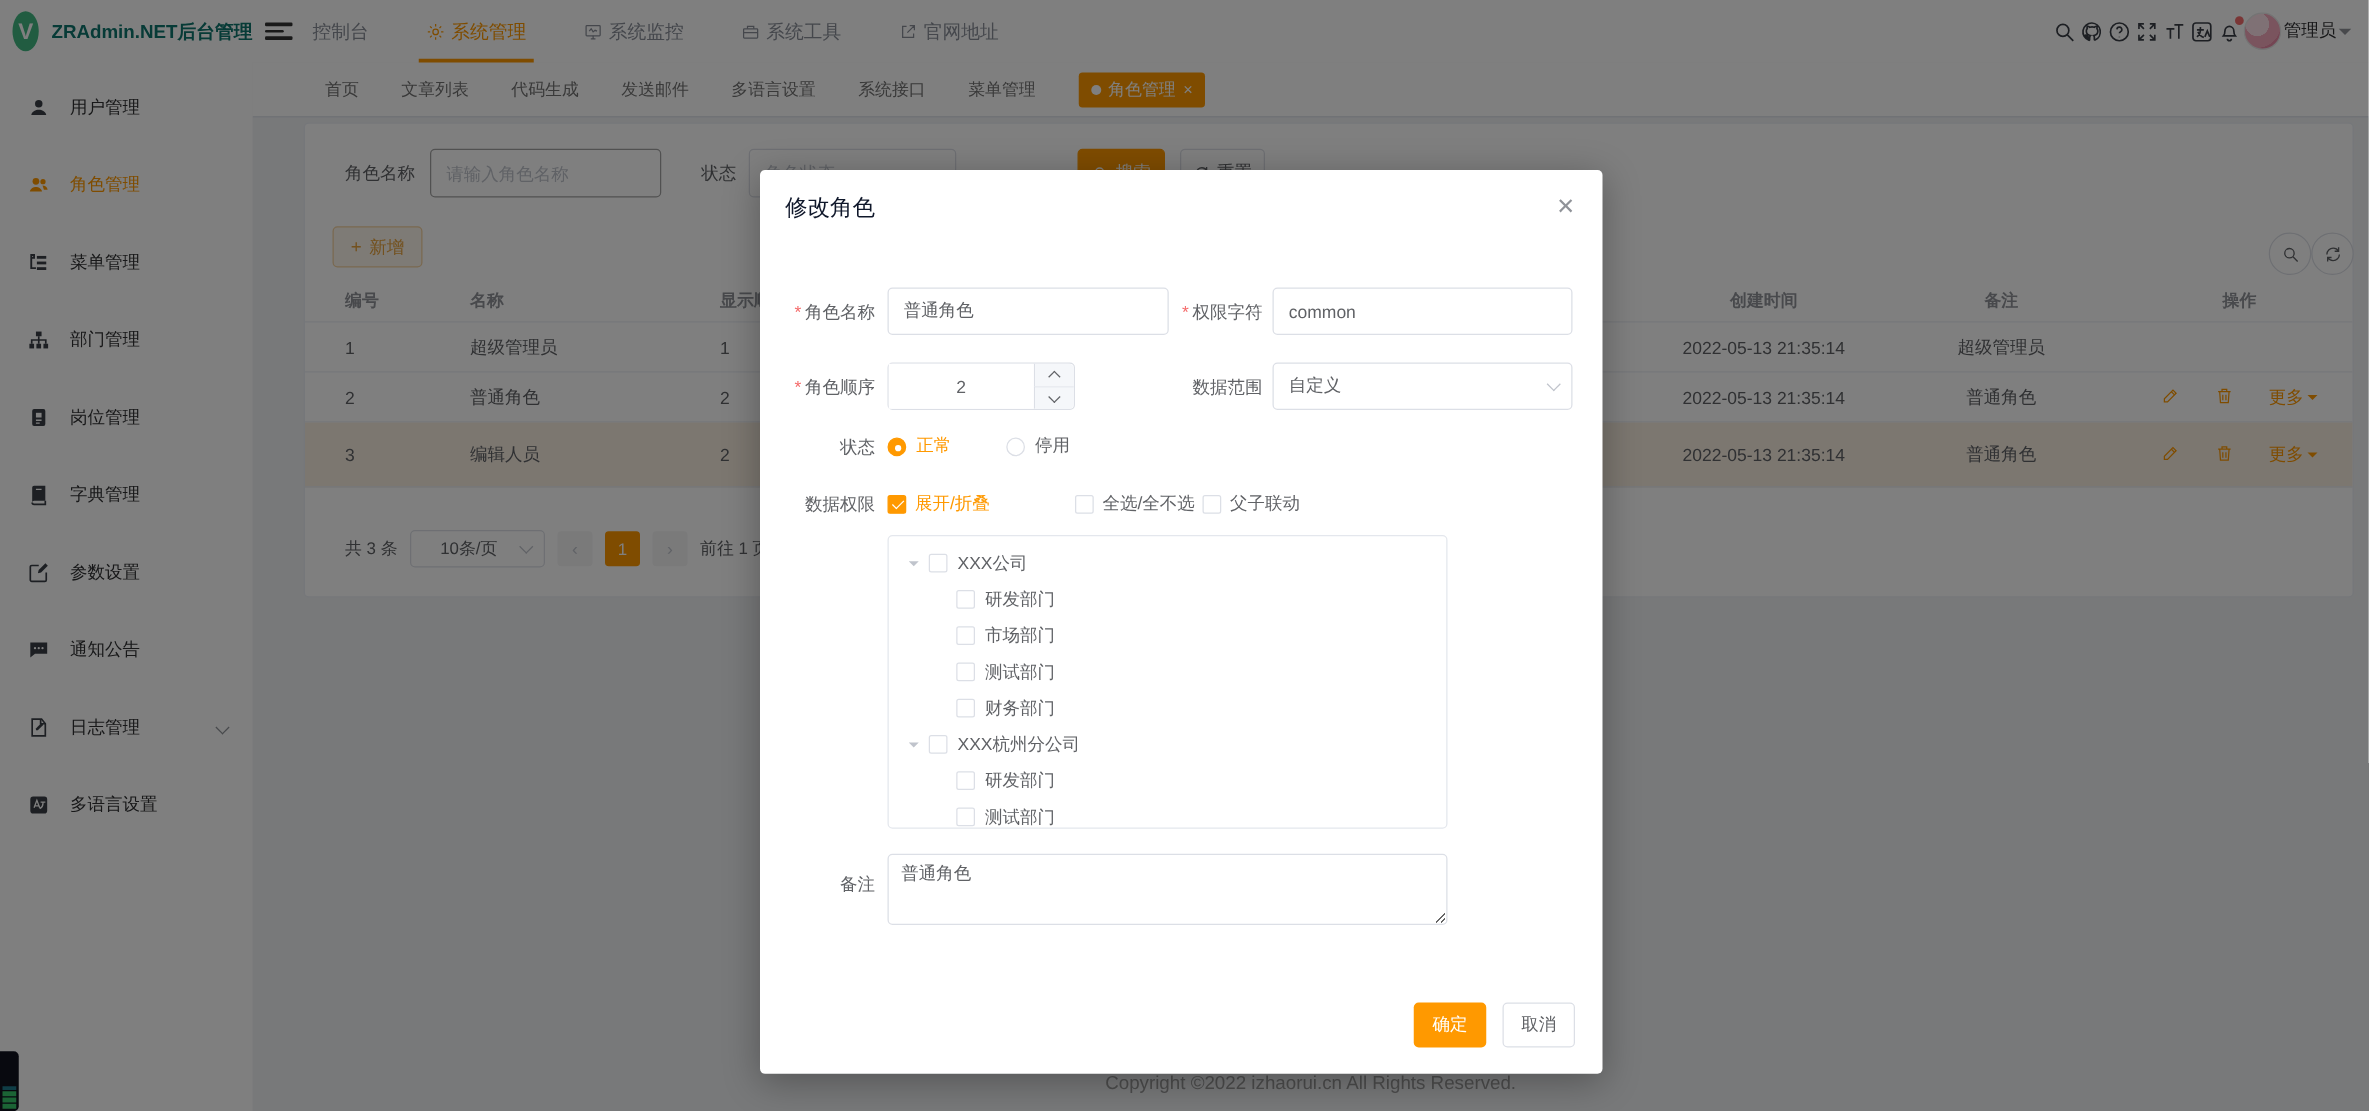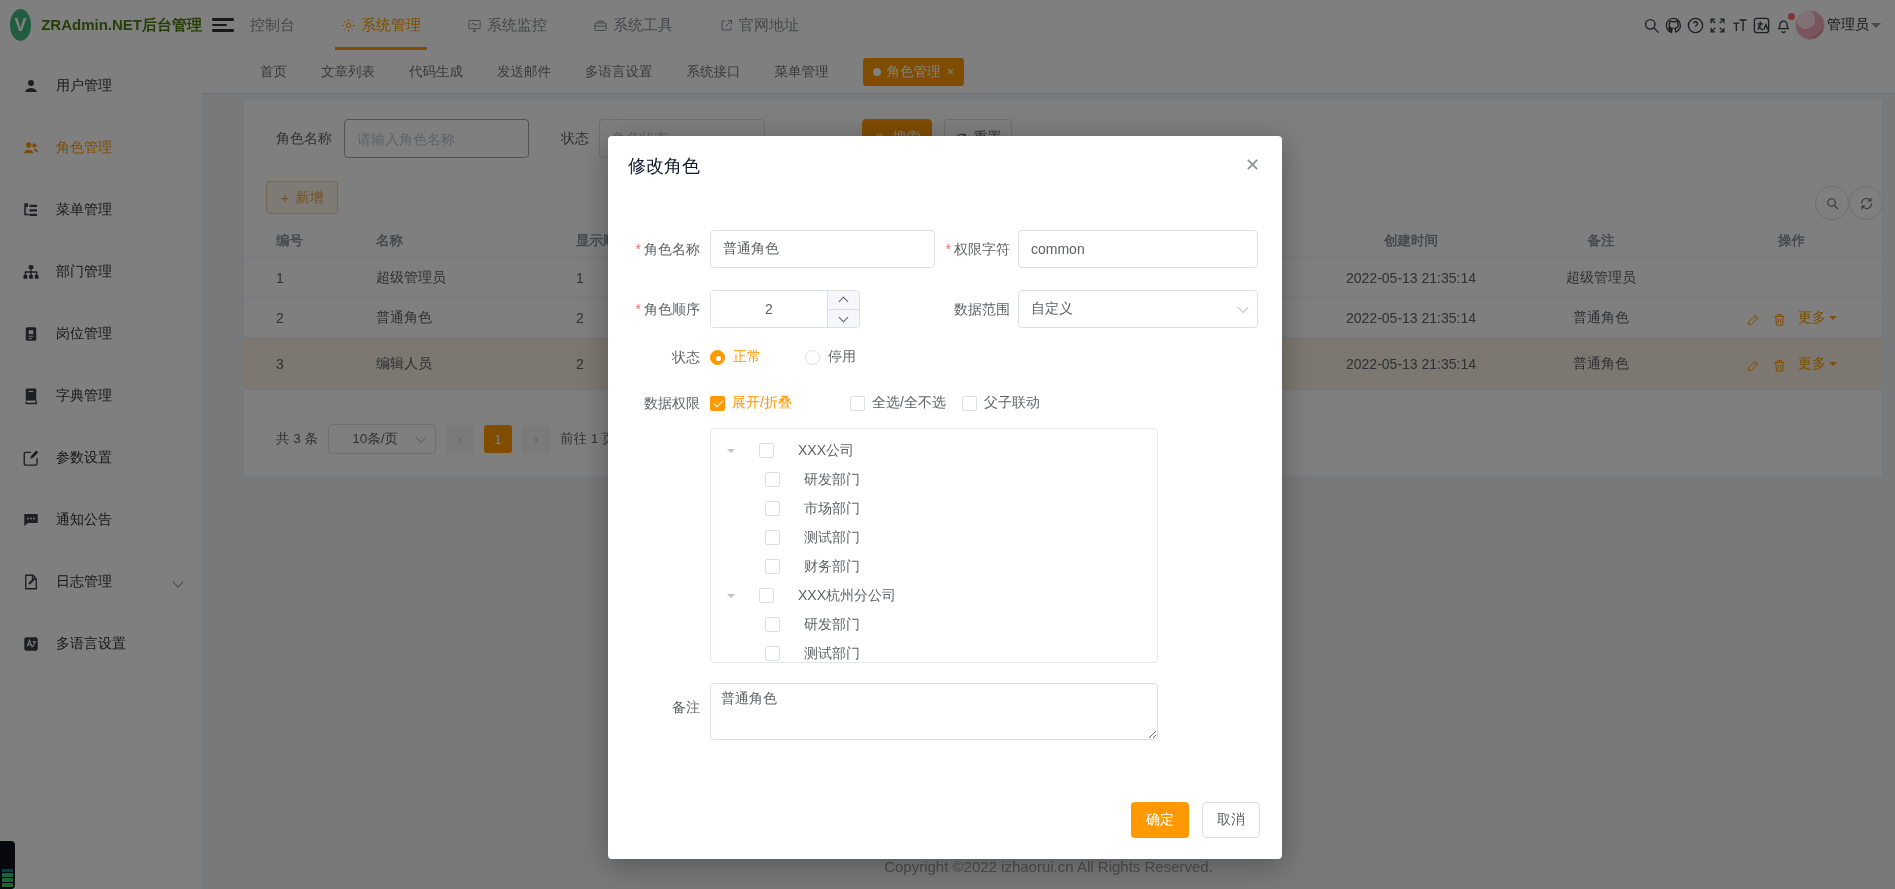--- a/index.html
+++ b/index.html
@@ -7,21 +7,21 @@
   body {
     font-family: "Liberation Sans", "DejaVu Sans", sans-serif;
     font-size: 14px; color:#303133; background:#fff; overflow:hidden;
   }
   .app { position:relative; width:1895px; height:889px; background:#f0f2f5; }
 
   
   .header { position:absolute; left:0; top:0; width:1895px; height:50px; background:#fff; z-index:5; }
   .logo-area { position:absolute; left:0; top:0; width:202px; height:50px; display:flex; align-items:center; padding-left:10px; background:#fff; }
   .logo-circle { width:32px; height:32px; border-radius:50%; background:#42b983; color:#fff; font-weight:bold; font-size:18px; display:flex; align-items:center; justify-content:center; }
-  .app-title { margin-left:10px; font-weight:bold; font-size:15px; color:#4d7c0f; white-space:nowrap; }
+  .app-title { margin-left:10px; font-weight:bold; font-size:15px; color:#0f766e; white-space:nowrap; }
   .hamburger { position:absolute; left:212px; top:15px; width:22px; height:20px; cursor:pointer; }
   .hamburger i { display:block; height:2.5px; background:#333; margin:3px 0; border-radius:1px; }
   .hamburger i:nth-child(2){ width:70%; }
   .top-nav { position:absolute; left:250px; top:0; height:50px; display:flex; align-items:center; gap:46px; }
   .nav-item { display:flex; align-items:center; gap:5px; height:50px; color:#8a8f99; cursor:pointer; position:relative; font-size:15px; }
   .nav-item svg { width:15px; height:15px; stroke:#8a8f99; fill:none; stroke-width:1.6; }
   .nav-item.active { color:#ff9900; }
   .nav-item.active svg { stroke:#ff9900; }
   .nav-item.active::after { content:""; position:absolute; left:-6px; right:-6px; bottom:0; height:3px; background:#ff9900; }
   .header-right { position:absolute; right:14px; top:0; height:50px; display:flex; align-items:center; gap:2px; }
@@ -64,21 +64,21 @@
   .circle-btn svg { width:15px; height:15px; stroke:#606266; fill:none; stroke-width:1.7; }
 
   
   .rtable { position:absolute; left:0; top:125px; width:1638px; font-size:14px; }
   .trow { display:grid; grid-template-columns:100px 200px 220px 447px 110px 180px 200px 181px; align-items:center; border-bottom:1px solid #ebeef5; }
   .trow.thead { height:34px; color:#909399; font-weight:bold; font-size:13.5px; }
   .trow.tr { height:40px; color:#606266; }
   .trow.tr.hl { height:52px; background:#f8eee1; }
   .cell { padding-left:32px; }
   .cell.c-center { padding-left:0; text-align:center; }
-  .ops { display:flex; align-items:flex-end; justify-content:center; gap:11px; color:#ff9900; }
+  .ops { display:flex; align-items:flex-start; justify-content:center; gap:28px; color:#ff9900; }
   .ops svg { width:15px; height:15px; stroke:#ff9900; fill:none; stroke-width:1.6; cursor:pointer; }
   .more-link { display:flex; align-items:center; gap:3px; cursor:pointer; }
   .more-link .mcaret { width:0; height:0; border:4px solid transparent; border-top-color:#ff9900; margin-top:4px; }
 
   
   .pagination { position:absolute; left:32px; top:325px; display:flex; align-items:center; gap:10px; color:#606266; font-size:13.5px; }
   .pg-size { position:relative; width:108px; height:30px; border:1px solid #dcdfe6; border-radius:4px; display:flex; align-items:center; justify-content:center; padding-right:14px; cursor:pointer; }
   .pg-btn { width:28px; height:28px; background:#f4f4f5; border-radius:3px; display:flex; align-items:center; justify-content:center; color:#c0c4cc; cursor:pointer; font-size:14px; }
   .pg-num { width:28px; height:28px; background:#ff9900; color:#fff; border-radius:3px; display:flex; align-items:center; justify-content:center; cursor:pointer; }
 
@@ -112,21 +112,21 @@
   .radio.checked span { color:#ff9900; }
   .radio span { color:#606266; }
 
   .cb { width:15px; height:15px; border:1px solid #dcdfe6; border-radius:2px; background:#fff; flex:none; }
   .cb.checked { background:#ff9900; border-color:#ff9900; position:relative; }
   .cb.checked::after { content:""; position:absolute; left:4.5px; top:1.5px; width:4px; height:8px; border-right:1.6px solid #fff; border-bottom:1.6px solid #fff; transform:rotate(45deg); }
   .cbgroup { position:absolute; display:flex; align-items:center; gap:7px; cursor:pointer; color:#606266; }
   .cbgroup.on span { color:#ff9900; }
 
   .tree-box { position:absolute; left:102px; top:292px; width:448px; height:235px; border:1px solid #e4e7ed; border-radius:4px; overflow:hidden; }
-  .tnode { display:flex; align-items:center; height:29px; gap:24px; color:#606266; cursor:pointer; }
+  .tnode { display:flex; align-items:center; height:29px; gap:8px; color:#606266; cursor:pointer; }
   .tnode .tcaret { width:0; height:0; border:4.5px solid transparent; border-top-color:#c0c4cc; margin:4px 0 0 0; flex:none; }
   .tnode.lvl0 { padding-left:16px; }
   .tnode.lvl1 { padding-left:54px; }
 
   .m-textarea { position:absolute; left:102px; top:547px; width:448px; height:57px; border:1px solid #dcdfe6; border-radius:4px; padding:6px 10px; font-size:14px; color:#606266; font-family:inherit; resize:both; outline:none; }
   .modal-btns { position:absolute; right:22px; top:666px; display:flex; gap:13px; }
   .modal-btns .mbtn { width:58px; height:36px; border-radius:4px; display:flex; align-items:center; justify-content:center; cursor:pointer; font-size:14px; }
   .mbtn.ok { background:#ff9900; color:#fff; }
   .mbtn.cancel { background:#fff; color:#606266; border:1px solid #dcdfe6; }
 </style>
@@ -486,21 +486,21 @@
         <span class="rdot"></span>
         <span>停用</span>
       </div>
     </div>
 
     <div class="mlabel" style="left:4px; top:248px;">数据权限</div>
     <div class="cbgroup on" style="left:102px; top:258px;">
       <span class="cb checked"></span>
       <span>展开/折叠</span>
     </div>
-    <div class="cbgroup" style="left:230px; top:258px;padding-left:12px;">
+    <div class="cbgroup" style="left:240px; top:258px;padding-left:12px;">
       <span class="cb"></span>
       <span>全选/全不选</span>
     </div>
     <div class="cbgroup" style="left:354px; top:258px;">
       <span class="cb"></span>
       <span>父子联动</span>
     </div>
 
     <div class="tree-box">
       <div style="height:7px"></div>

